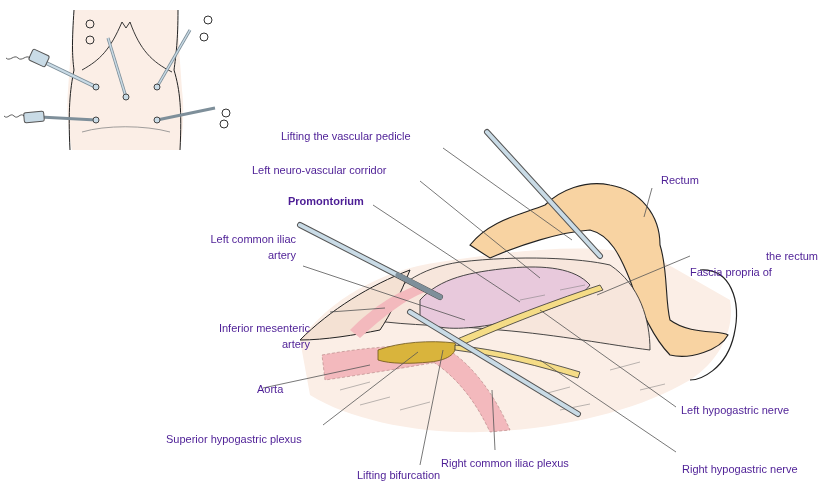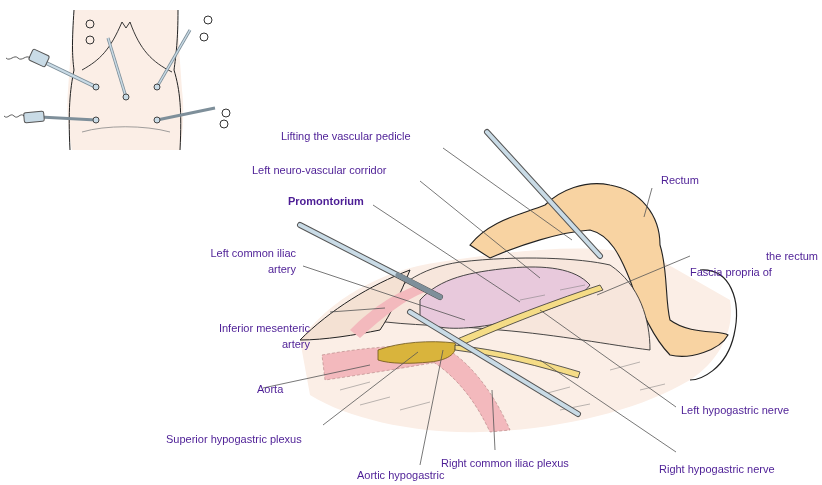--- a/index.html
+++ b/index.html
@@ -120,31 +120,31 @@
     <line class="leader" x1="652" y1="188" x2="644" y2="217"></line>
     <line class="leader" x1="690" y1="256" x2="597" y2="295"></line>
     <line class="leader" x1="676" y1="407" x2="540" y2="310"></line>
     <line class="leader" x1="676" y1="452" x2="540" y2="360"></line>
   </g>
 </svg>
 
 <div class="lbl" style="left:281px;top:128px;">Lifting the vascular pedicle</div>
 <div class="lbl" style="left:252px;top:162px;">Left neuro-vascular corridor</div>
 <div class="lbl" style="left:288px;top:193px;font-weight:bold;">Promontorium</div>
-<div class="lbl r" style="left:186px;top:245px;width:110px;">
+<div class="lbl r" style="left:186px;top:231px;width:110px;">
   <div>Left common iliac</div>
   <div>artery</div>
 </div>
 <div class="lbl r" style="left:200px;top:320px;width:110px;">
   <div>Inferior mesenteric</div>
   <div>artery</div>
 </div>
 <div class="lbl" style="left:257px;top:381px;">Aorta</div>
 <div class="lbl" style="left:166px;top:431px;">Superior hypogastric plexus</div>
-<div class="lbl" style="left:357px;top:467px;">Aortic hypogastric</div>
+<div class="lbl" style="left:357px;top:467px;">Lifting bifurcation</div>
 <div class="lbl" style="left:441px;top:455px;">Right common iliac plexus</div>
 <div class="lbl" style="left:661px;top:172px;">Rectum</div>
 <div class="lbl r" style="left:690px;top:248px;width:128px;">
   <div>the rectum</div>
   <div style="text-align:left">Fascia propria of</div>
 </div>
 <div class="lbl" style="left:681px;top:402px;">Left hypogastric nerve</div>
-<div class="lbl" style="left:659px;top:461px;">Right hypogastric nerve</div>
+<div class="lbl" style="left:682px;top:461px;">Right hypogastric nerve</div>
 
 </body></html>

